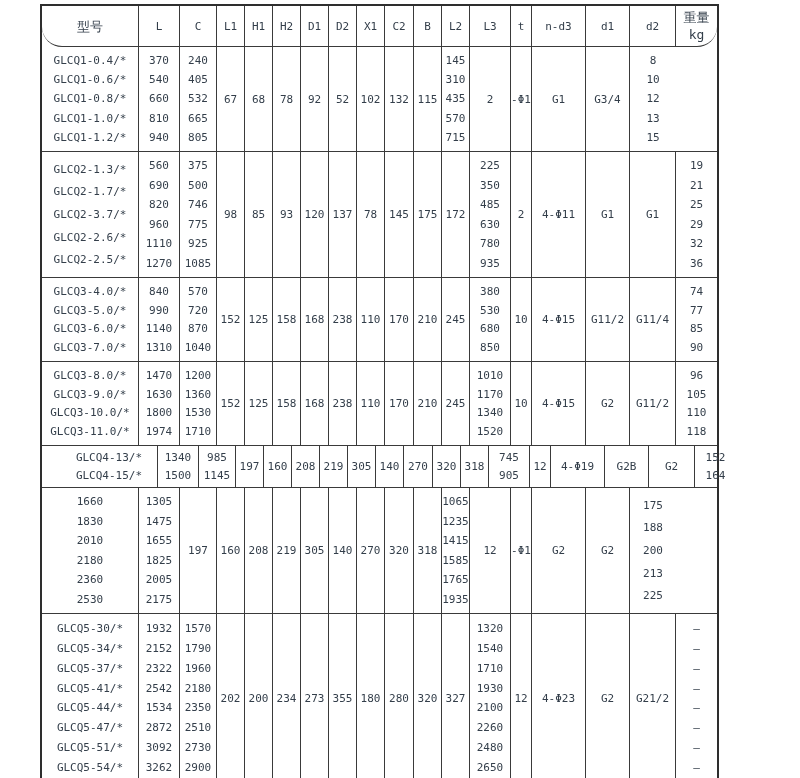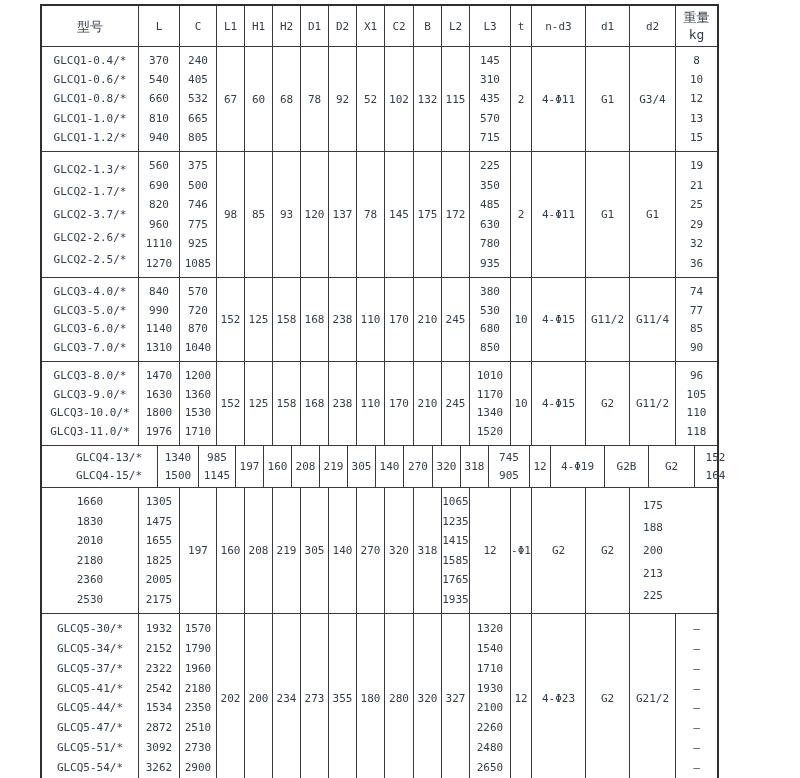--- a/index.html
+++ b/index.html
@@ -17,21 +17,21 @@
     width: 679px;
     border: 2px solid #2e2e2e;
     background: #ffffff;
   }
   .trow {
     display: grid;
     grid-template-columns: 97px 41px 37px 28px 28px 28px 28px 28px 28px 29px 28px 28px 41px 21px 54px 44px 46px 41px;
     border-bottom: 1px solid #3a3a3a;
   }
   .trow:last-child { border-bottom: none; }
-  .trow.header { height: 41px; }
+  .trow.header { height: 41px; border-radius: 20px; }
   .cell {
     border-right: 1px solid #3a3a3a;
     display: flex;
     flex-direction: column;
     justify-content: space-evenly;
     align-items: center;
     overflow: hidden;
     min-width: 0;
   }
   .cell:last-child { border-right: none; }
@@ -125,23 +125,20 @@
         <span class="ln">240</span>
         <span class="ln">405</span>
         <span class="ln">532</span>
         <span class="ln">665</span>
         <span class="ln">805</span>
       </div>
       <div class="cell">
         <span class="ln">67</span>
       </div>
       <div class="cell">
-        <span class="ln">60</span>
-      </div>
-      <div class="cell">
         <span class="ln">68</span>
       </div>
       <div class="cell">
         <span class="ln">78</span>
       </div>
       <div class="cell">
         <span class="ln">92</span>
       </div>
       <div class="cell">
         <span class="ln">52</span>
@@ -337,21 +334,21 @@
       <div class="cell model-col">
         <span class="ln">GLCQ3-8.0/*</span>
         <span class="ln">GLCQ3-9.0/*</span>
         <span class="ln">GLCQ3-10.0/*</span>
         <span class="ln">GLCQ3-11.0/*</span>
       </div>
       <div class="cell">
         <span class="ln">1470</span>
         <span class="ln">1630</span>
         <span class="ln">1800</span>
-        <span class="ln">1976</span>
+        <span class="ln">1974</span>
       </div>
       <div class="cell">
         <span class="ln">1200</span>
         <span class="ln">1360</span>
         <span class="ln">1530</span>
         <span class="ln">1710</span>
       </div>
       <div class="cell">
         <span class="ln">152</span>
       </div>

